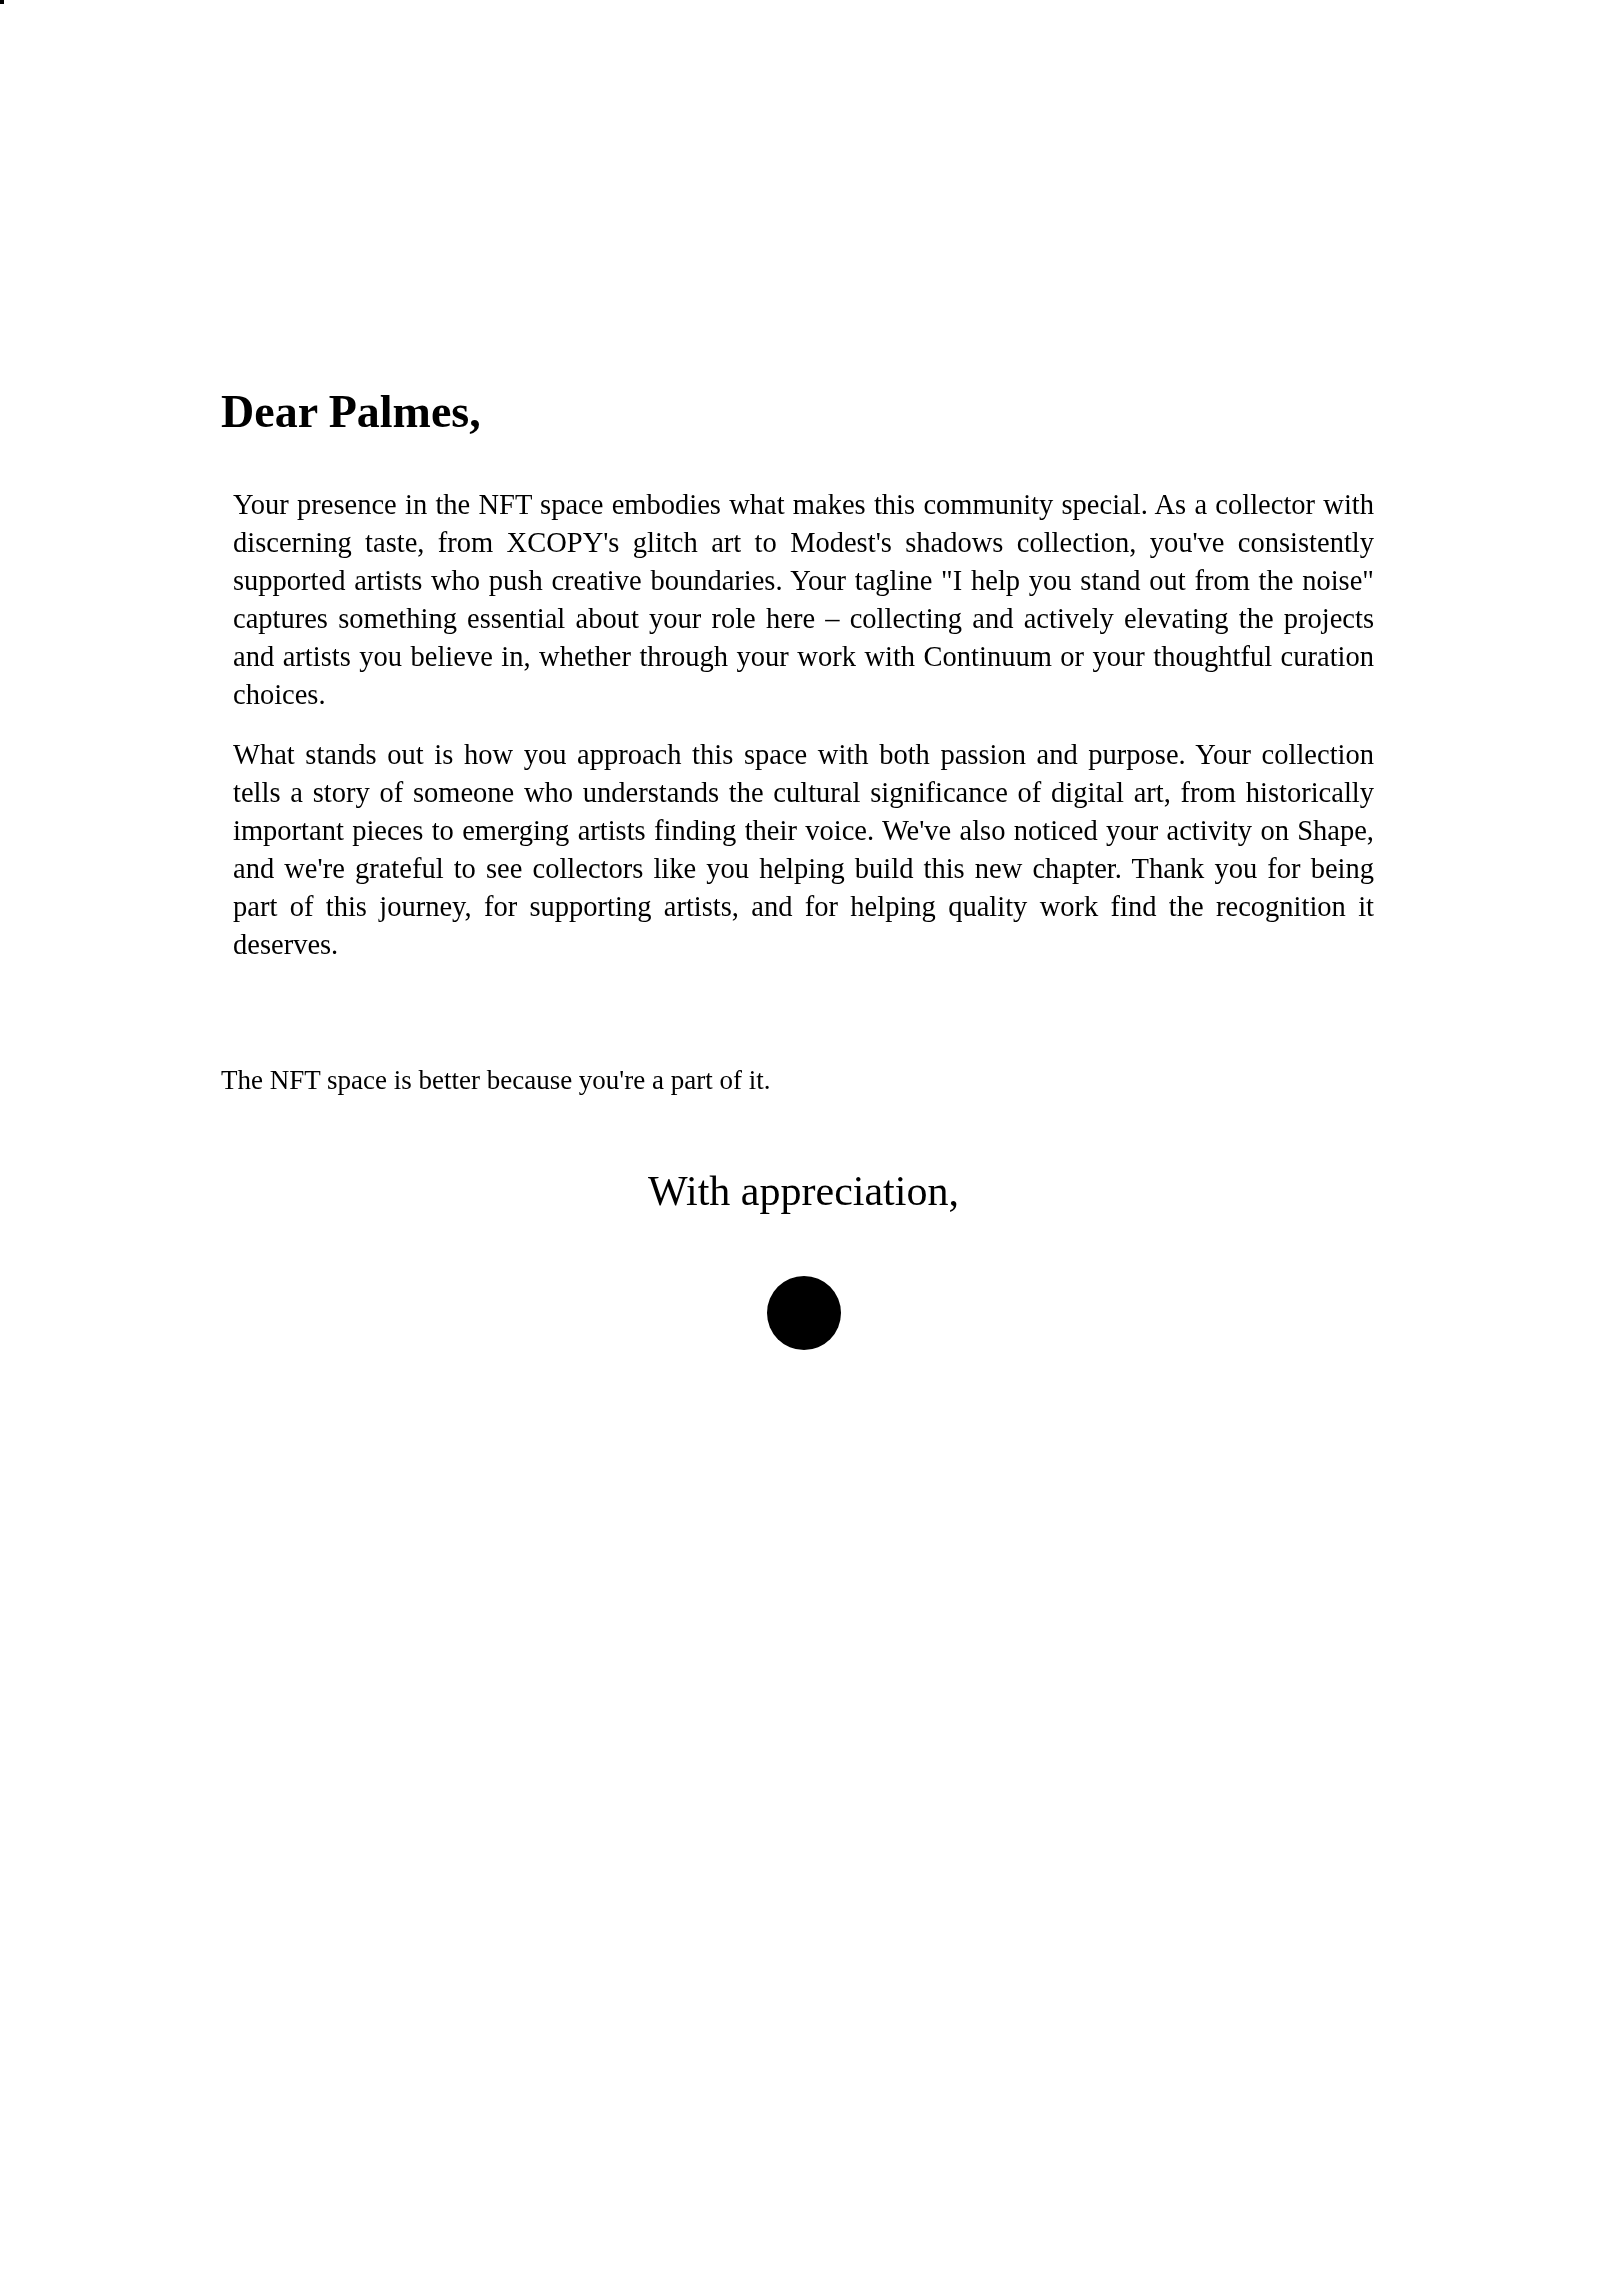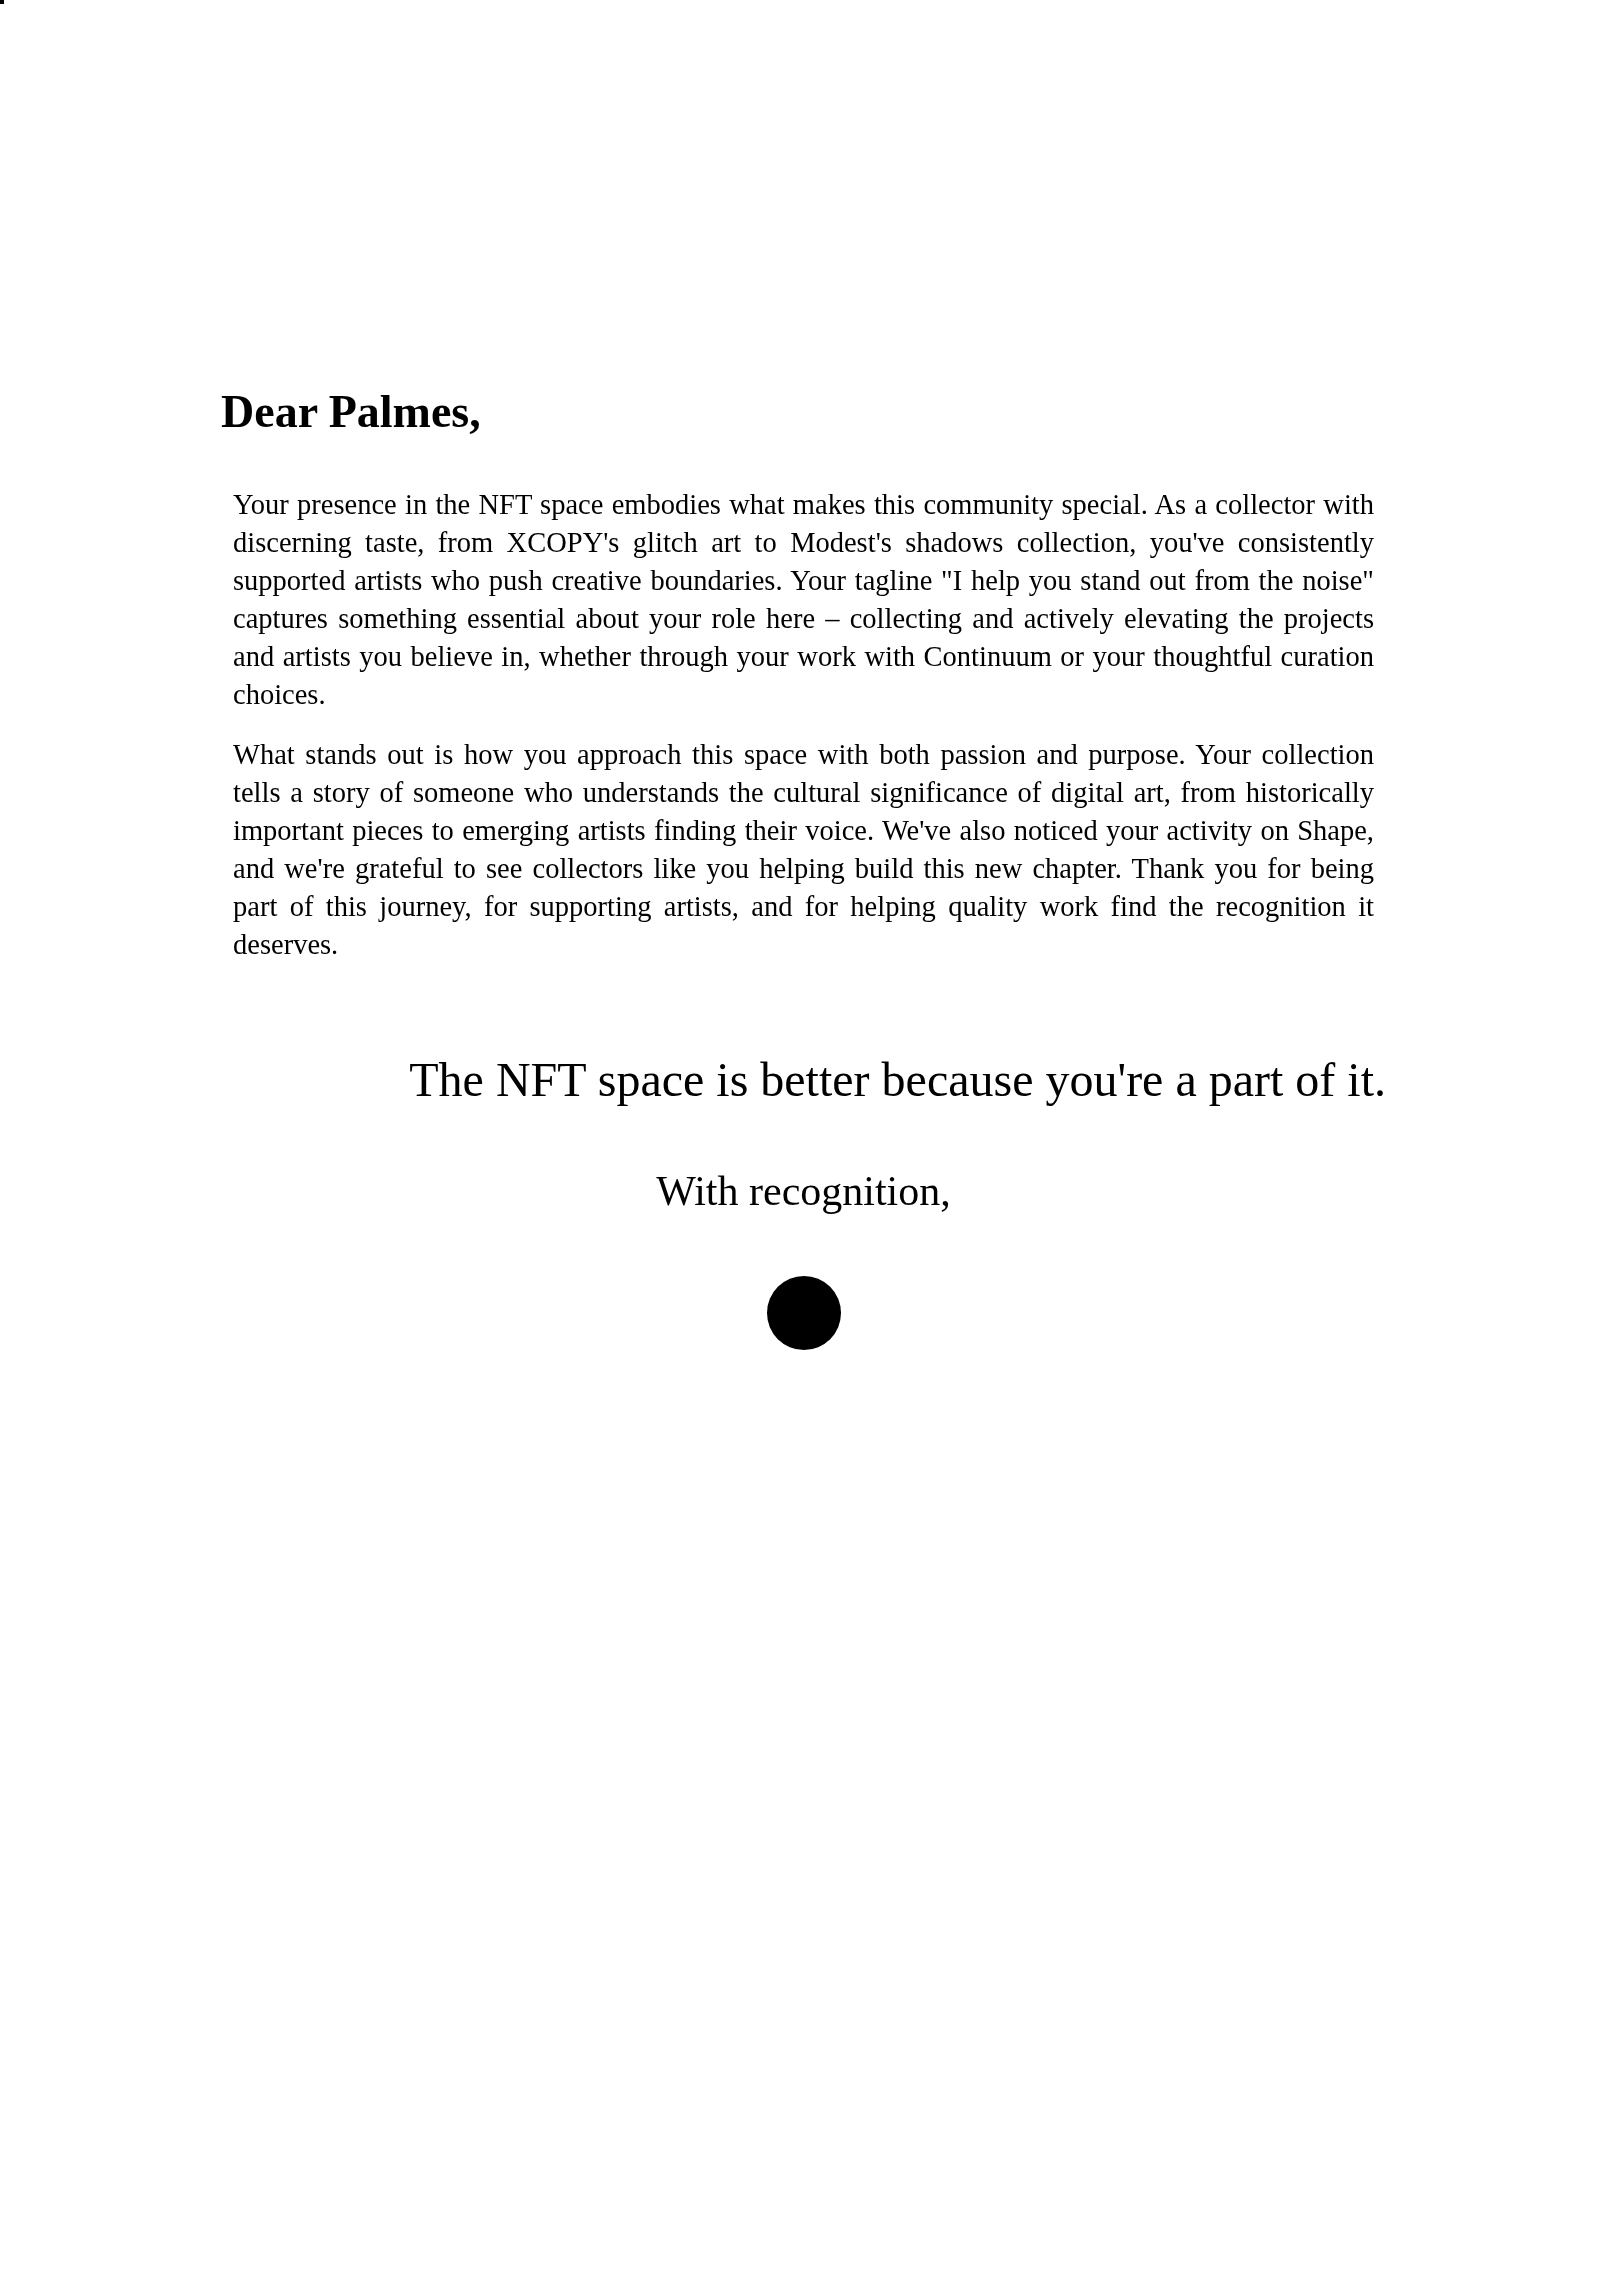--- a/index.html
+++ b/index.html
@@ -45,23 +45,23 @@
     -webkit-hyphens: none;
   }
   .para.first {
     margin-top: 51px;
   }
   .para.second {
     margin-top: 22px;
   }
   .closing-line {
     margin: 95px 0 0 0;
-    font-size: 48px;
+    font-size: 27px;
     line-height: 42px;
-    text-align: right;
+    text-align: left;
   }
   .signoff {
     margin: 69px 0 0 0;
     font-size: 42px;
     line-height: 42px;
     text-align: center;
   }
   .signature-dot {
     width: 74px;
     height: 74px;
@@ -77,17 +77,17 @@
 
 <div class="letter">
   <h1 class="salutation">Dear Palmes,</h1>
 
   <p class="para first">Your presence in the NFT space embodies what makes this community special. As a collector with discerning taste, from XCOPY's glitch art to Modest's shadows collection, you've consistently supported artists who push creative boundaries. Your tagline "I help you stand out from the noise" captures something essential about your role here – collecting and actively elevating the projects and artists you believe in, whether through your work with Continuum or your thoughtful curation choices.</p>
 
   <p class="para second">What stands out is how you approach this space with both passion and purpose. Your collection tells a story of someone who understands the cultural significance of digital art, from historically important pieces to emerging artists finding their voice. We've also noticed your activity on Shape, and we're grateful to see collectors like you helping build this new chapter. Thank you for being part of this journey, for supporting artists, and for helping quality work find the recognition it deserves.</p>
 
   <p class="closing-line">The NFT space is better because you're a part of it.</p>
 
-  <p class="signoff">With recognition,</p>
+  <p class="signoff">With appreciation,</p>
 
   <div class="signature-dot"></div>
 </div>
 
 
 </body></html>

